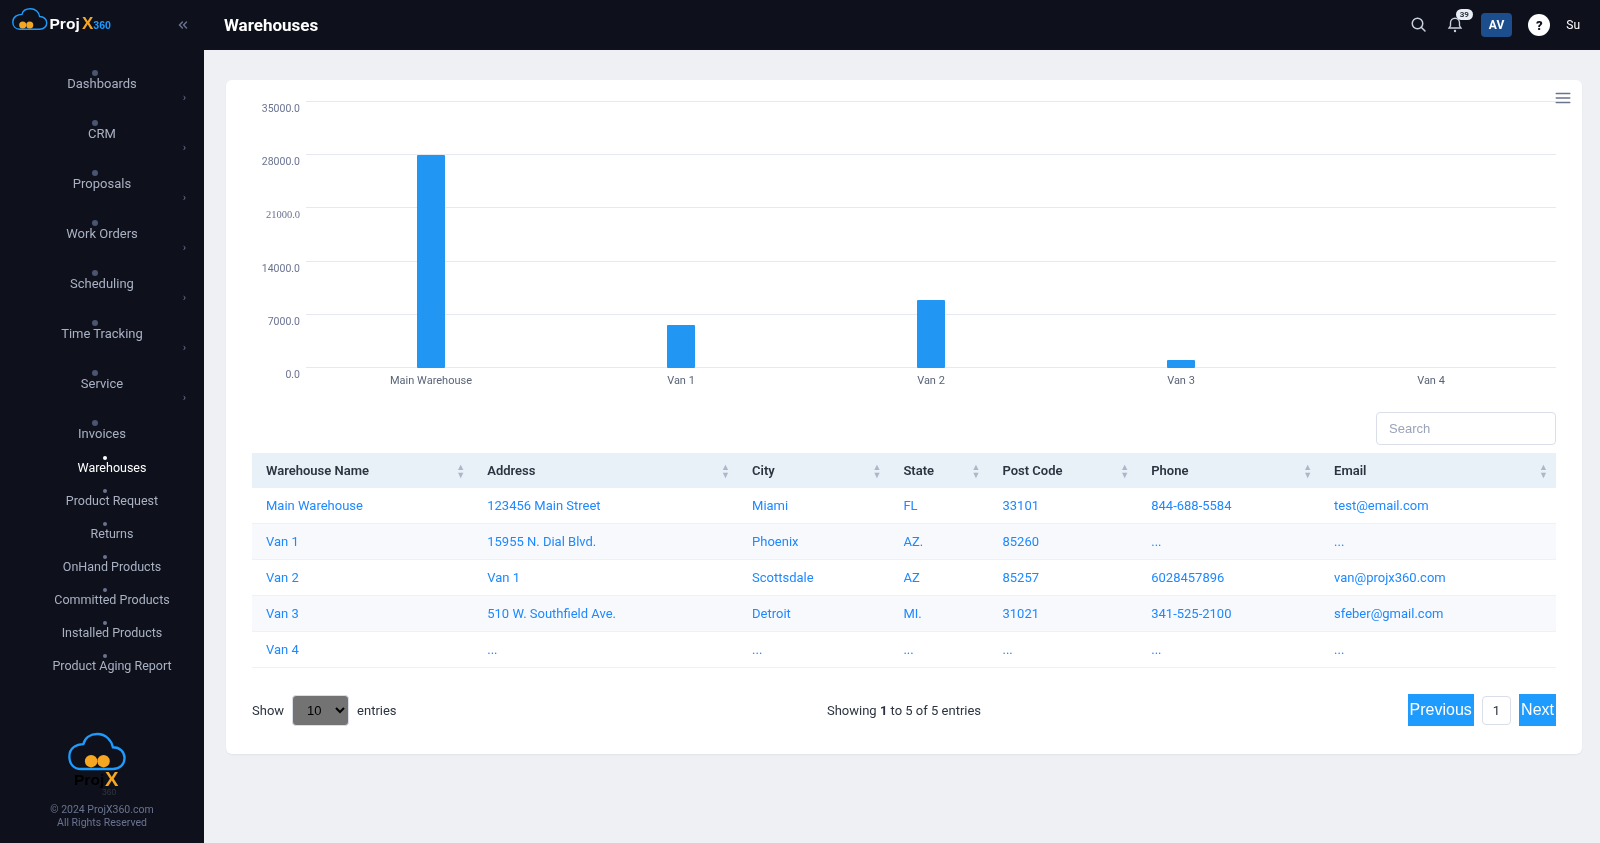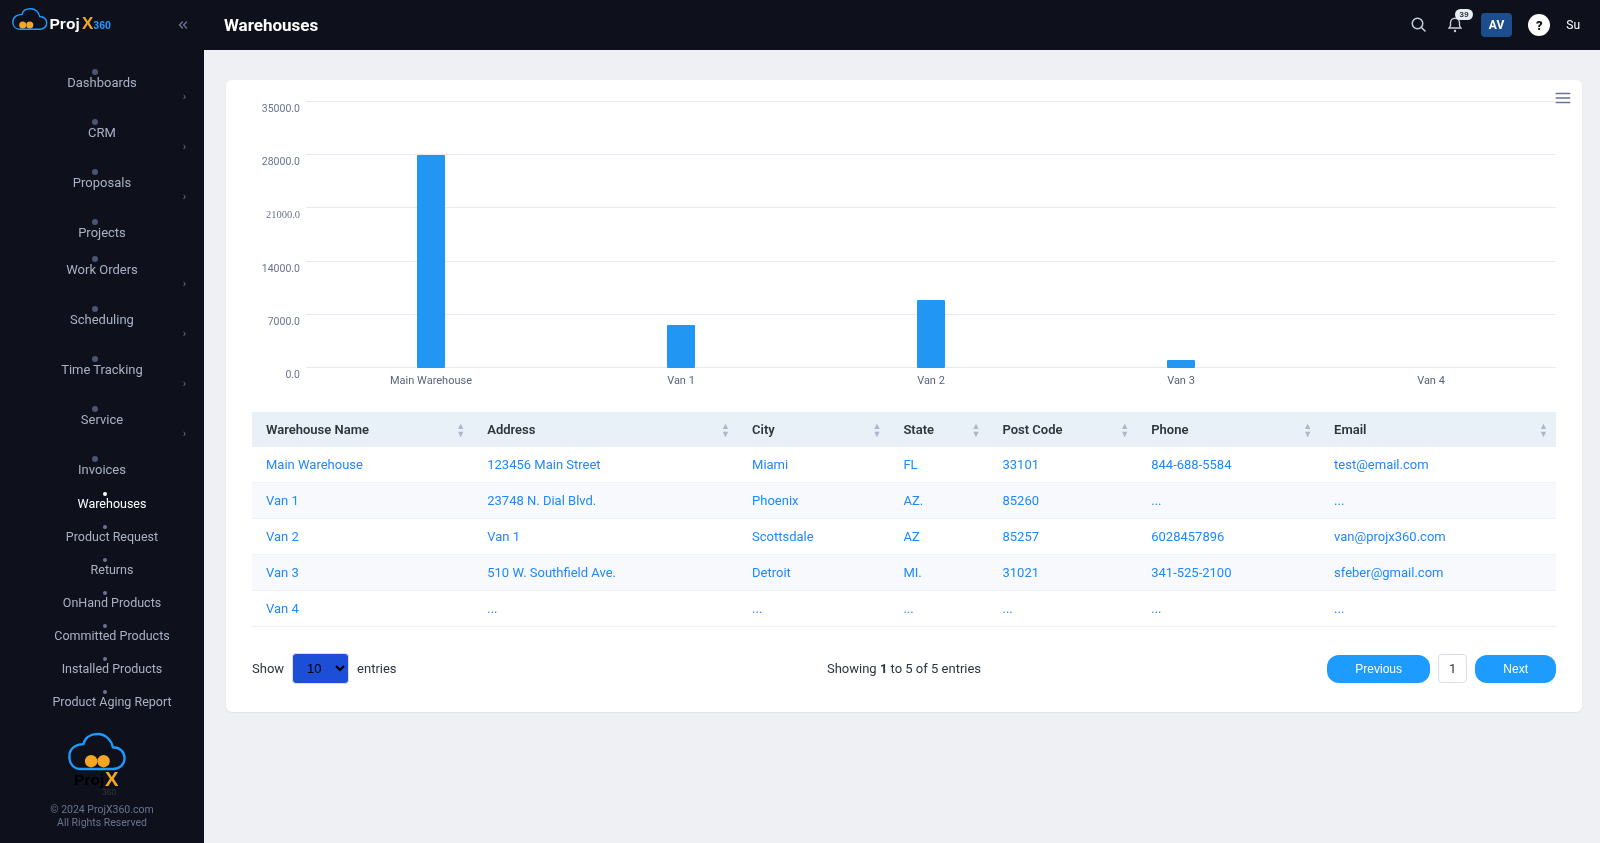--- a/index.html
+++ b/index.html
@@ -24,21 +24,21 @@
   .nav-sub .nav-item.subactive .dot{ background:#fff;}
   .sidebar-footer { padding: 18px 10px 14px; text-align: center; font-size: 10.5px; color: #6a7390; }
   .sidebar-footer svg{ width:80px; height:70px; display:block; margin:0 auto 6px;}
 
   
   .topbar { position: fixed; top: 0; left: 204px; right: 0; height: 50px; background: #0e111c; color: #fff; display: flex; align-items: center; padding: 0 20px; z-index: 10; }
   .topbar h1 { font-size: 17px; font-weight: 700; }
   .top-actions{ margin-left:auto; display:flex; align-items:center; gap:16px;}
   .icon-btn{ width:20px; height:20px; color:#c9cfde; cursor:pointer; display:flex; align-items:center; justify-content:center;}
   .notif{ position:relative;}
-  .notif .badge{ position:absolute; top:-6px; right:-8px; background:#e9edf5; color:#2c3440; font-size:8px; font-weight:700; border-radius:8px; padding:1px 4px;font-family:Liberation Mono, monospace;}
+  .notif .badge{ position:absolute; top:-6px; right:-8px; background:#e9edf5; color:#2c3440; font-size:8px; font-weight:700; border-radius:8px; padding:1px 4px;}
   .avatar-chip{ background:#1c4d8c; color:#fff; border-radius:4px; font-size:12px; font-weight:700; padding:5px 8px; cursor:pointer;}
   .help-circle{ width:22px; height:22px; border-radius:50%; background:#fff; color:#0e111c; display:flex; align-items:center; justify-content:center; font-size:13px; font-weight:900; cursor:pointer;}
   .support-txt{ font-size:12px; color:#fff; cursor:pointer;}
 
   
   .main { margin-left: 204px; padding-top: 50px; min-height: 100%; }
   .page-pad { padding: 30px 18px 30px 22px; }
   .card { background: #fff; border-radius: 6px; box-shadow: 0 1px 2px rgba(20,30,50,0.06); padding: 22px 26px 28px; position:relative;}
   .card-menu{ position:absolute; top:10px; right:10px; cursor:pointer; color:#6a7390;}
 
@@ -63,24 +63,24 @@
   table.data{ width:100%; border-collapse:collapse; font-size:13px;}
   table.data thead th{ background:#e7f1f7; text-align:left; font-weight:600; color:#2c3440; padding:10px 14px; position:relative; white-space:nowrap;}
   table.data thead th .sort-ic{ position:absolute; right:8px; top:50%; transform:translateY(-50%); color:#aeb6c8; font-size:9px; line-height:8px;}
   table.data tbody tr{ border-bottom:1px solid #eef1f6;}
   table.data tbody tr:nth-child(even){ background:#f7f9fc;}
   table.data tbody td{ padding:10px 14px; color:#1e88ff; cursor:pointer;}
 
   
   .table-footer{ display:flex; align-items:center; margin-top:26px; font-size:13px; color:#2c3440;}
   .show-entries{ display:flex; align-items:center; gap:8px;}
-  .show-entries select{ padding:6px 10px; border:1px solid #d9dee8; border-radius:4px; font-size:13px; background:#1d4ed8;}
+  .show-entries select{ padding:6px 10px; border:1px solid #d9dee8; border-radius:4px; font-size:13px; background:#737373;}
   .result-count{ position:absolute; left:50%; transform:translateX(-50%);}
   .pager{ margin-left:auto; display:flex; align-items:center; gap:8px;}
-  .pg-btn{ background:#1e9bff; color:#fff; border:none; border-radius:12px; padding:7px 28px; font-size:12px; cursor:pointer;}
+  .pg-btn{ background:#1e9bff; color:#fff; border:none; border-radius:0; padding:7px 2px; font-size:16px; cursor:pointer;}
   .pg-num{ border:1px solid #d9dee8; border-radius:4px; padding:6px 10px; font-size:13px;}
 </style>
 </head>
 <body>
 
 <aside class="sidebar">
   <div class="logo-box">
     <svg class="logo-svg" viewBox="0 0 170 48">
       <g>
         <path d="M4 20c0-8 7-11 13-11 1-5 6-8 12-8 7 0 12 5 13 11 6 0 10 4 10 9s-4 9-10 9H14c-6 0-10-4-10-10z" fill="none" stroke="#1e9bff" stroke-width="2"></path>
@@ -106,24 +106,20 @@
       </div>
       <div class="nav-item">
         <span class="dot"></span>
         <span>CRM</span>
         <span class="chev">›</span>
       </div>
       <div class="nav-item">
         <span class="dot"></span>
         <span>Proposals</span>
         <span class="chev">›</span>
-      </div>
-      <div class="nav-item">
-        <span class="dot"></span>
-        <span>Projects</span>
       </div>
       <div class="nav-item">
         <span class="dot"></span>
         <span>Work Orders</span>
         <span class="chev">›</span>
       </div>
       <div class="nav-item">
         <span class="dot"></span>
         <span>Scheduling</span>
         <span class="chev">›</span>
@@ -255,20 +251,23 @@
           </div>
         <div class="x-axis" id="x-axis">
             <div class="x-label">Main Warehouse</div>
             <div class="x-label">Van 1</div>
             <div class="x-label">Van 2</div>
             <div class="x-label">Van 3</div>
             <div class="x-label">Van 4</div>
           </div>
       </div>
 
+      <div class="search-row">
+        <input class="search-input" type="text" placeholder="Search" style="">
+      </div>
 
       <table class="data">
         <thead>
             <tr id="thead-row">
               <th><span>Warehouse Name</span><span class="sort-ic">▲<br>▼</span></th>
               <th><span>Address</span><span class="sort-ic">▲<br>▼</span></th>
               <th><span>City</span><span class="sort-ic">▲<br>▼</span></th>
               <th><span>State</span><span class="sort-ic">▲<br>▼</span></th>
               <th><span>Post Code</span><span class="sort-ic">▲<br>▼</span></th>
               <th><span>Phone</span><span class="sort-ic">▲<br>▼</span></th>
@@ -280,21 +279,21 @@
               <td>Main Warehouse</td>
               <td>123456 Main Street</td>
               <td>Miami</td>
               <td>FL</td>
               <td>33101</td>
               <td>844-688-5584</td>
               <td>test@email.com</td>
             </tr>
             <tr>
               <td>Van 1</td>
-              <td>23748 N. Dial Blvd.</td>
+              <td>15955 N. Dial Blvd.</td>
               <td>Phoenix</td>
               <td>AZ.</td>
               <td>85260</td>
               <td>...</td>
               <td>...</td>
             </tr>
             <tr>
               <td>Van 2</td>
               <td>Van 1</td>
               <td>Scottsdale</td>

